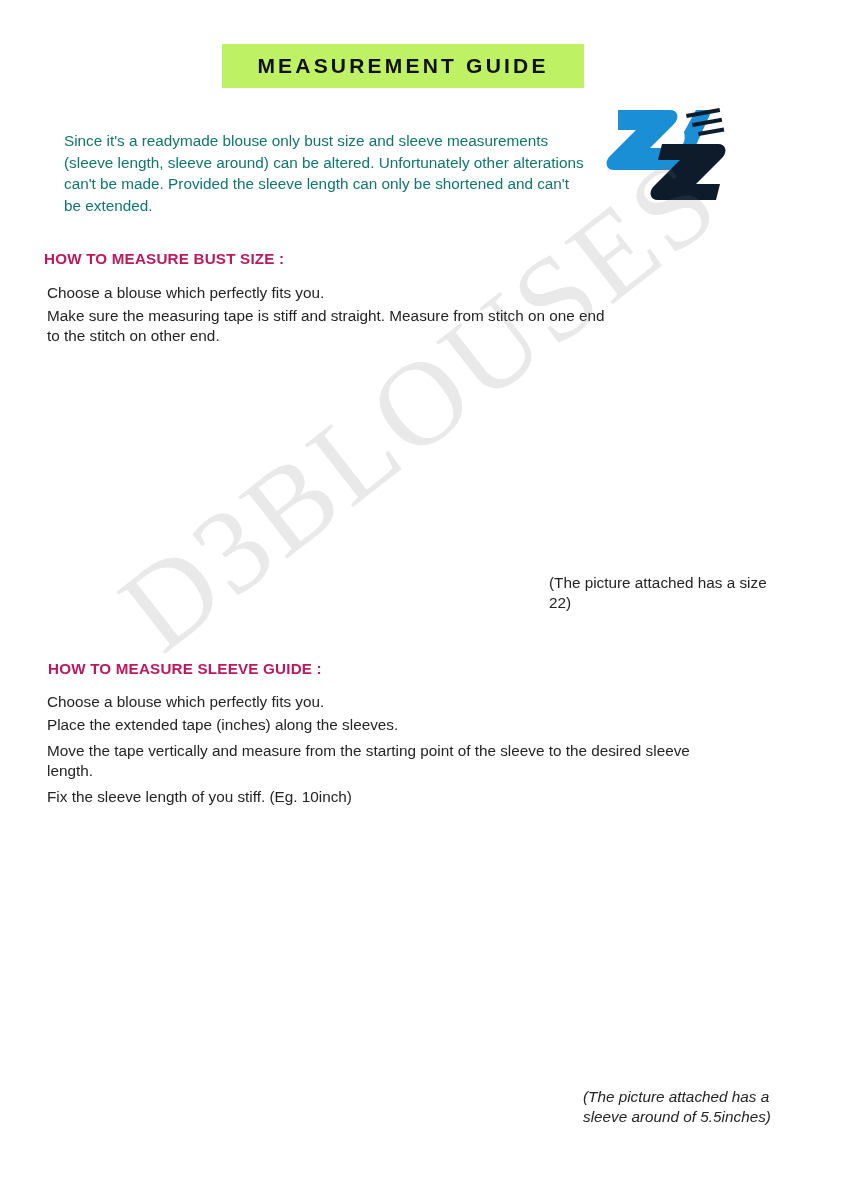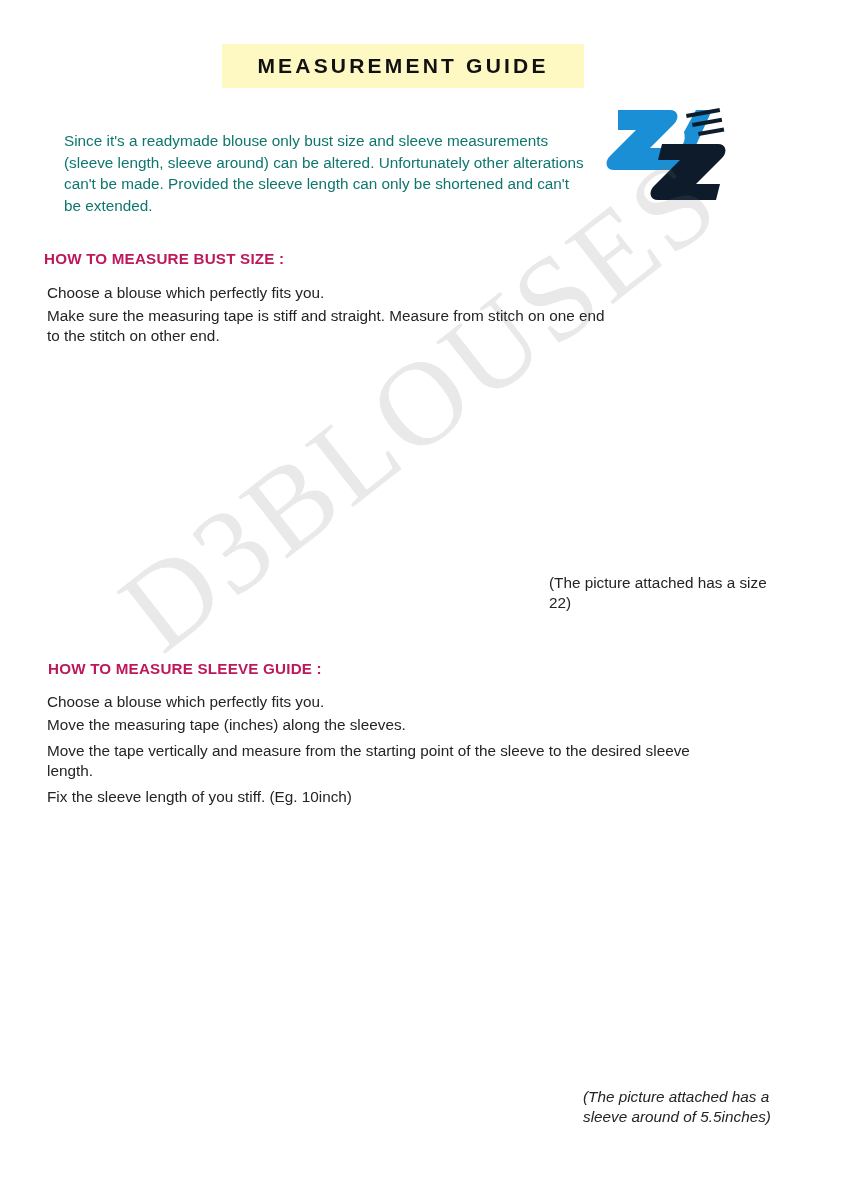--- a/index.html
+++ b/index.html
@@ -40,21 +40,21 @@
     font-weight: 400;
   }
 
   
   .title-bar {
     position: absolute;
     left: 222px;
     top: 44px;
     width: 362px;
     height: 44px;
-    background: #fef9c3;
+    background: #bef264;
     display: flex;
     align-items: center;
     justify-content: center;
   }
   .title-bar .title-text {
     color: #111111;
     font-weight: bold;
     font-size: 21px;
     letter-spacing: 3.2px;
   }
@@ -256,21 +256,21 @@
     </g>
   </svg>
 </div>
 
 <div class="caption" id="bust-caption">(The picture attached has a size 22)</div>
 
 <div class="section-head" id="sleeve-head">HOW TO MEASURE SLEEVE GUIDE :</div>
 
 <div class="lines" id="sleeve-lines">
   <p class="tight">Choose a blouse which perfectly fits you.</p>
-  <p>Move the measuring tape (inches) along the sleeves.</p>
+  <p>Place the extended tape (inches) along the sleeves.</p>
   <p>Move the tape vertically and measure from the starting point of the sleeve to the desired sleeve length.</p>
   <p>Fix the sleeve length of you stiff. (Eg. 10inch)</p>
 </div>
 
 <div class="photo2">
   <div class="bg"></div>
   <svg width="530" height="230" viewBox="0 0 530 230" aria-hidden="true">
     <defs>
       <pattern id="kalam3" width="120" height="115" patternUnits="userSpaceOnUse">
         <rect width="120" height="115" fill="#9e1c20"></rect>

